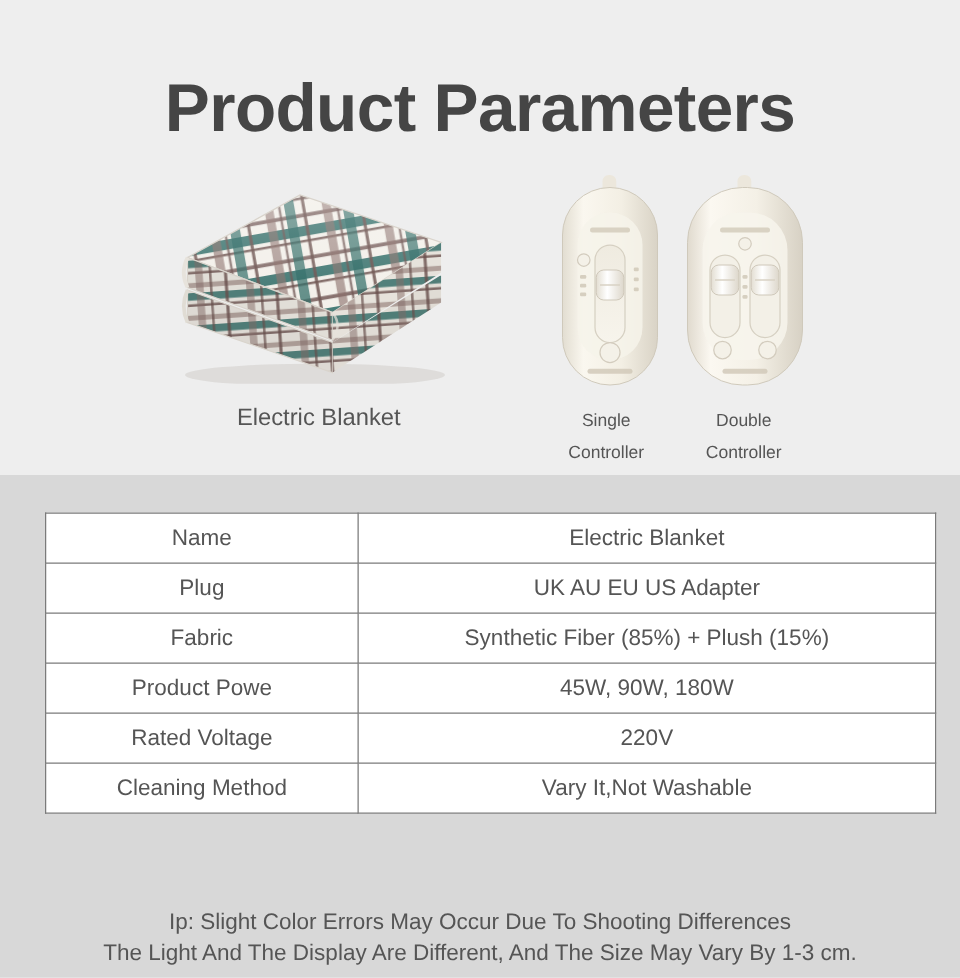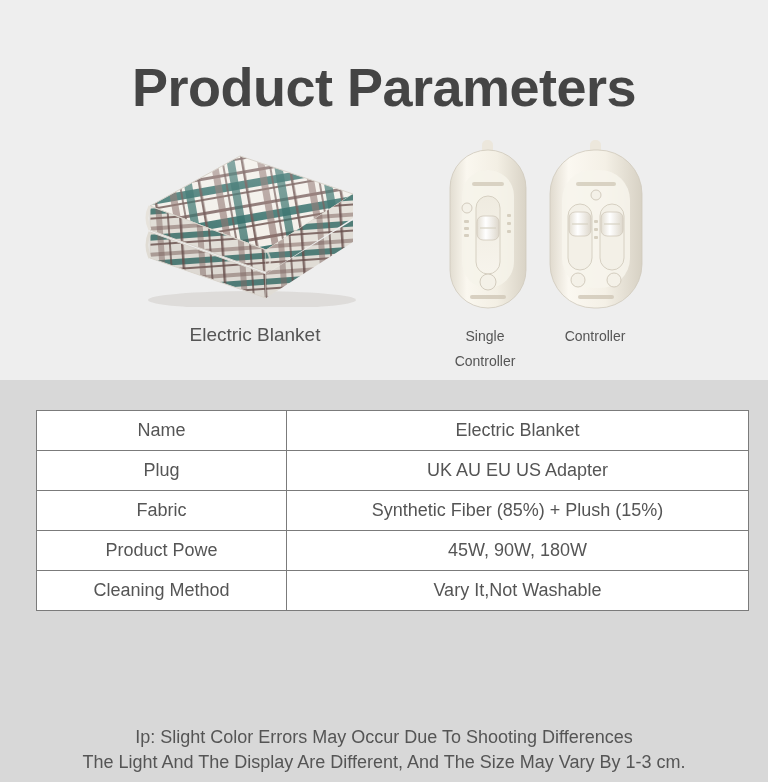--- a/index.html
+++ b/index.html
@@ -304,20 +304,21 @@
         <rect x="36" y="155" width="36" height="4" rx="2" fill="#cfc7b6" opacity="0.8"></rect>
       </svg>
     </div>
 
     <div class="ctrl-caption cap-single">
       <div>Single</div>
       <div>Controller</div>
     </div>
 
     <div class="ctrl-caption cap-double">
+      <div>Double</div>
       <div>Controller</div>
     </div>
   </div>
 
   <div class="lower">
 
     <table class="spec-table">
       <tbody>
         <tr>
           <td class="k">Name</td>
@@ -327,20 +328,24 @@
           <td class="k">Plug</td>
           <td class="v">UK AU EU US Adapter</td>
         </tr>
         <tr>
           <td class="k">Fabric</td>
           <td class="v">Synthetic Fiber (85%) + Plush (15%)</td>
         </tr>
         <tr>
           <td class="k">Product Powe</td>
           <td class="v">45W, 90W, 180W</td>
+        </tr>
+        <tr>
+          <td class="k">Rated Voltage</td>
+          <td class="v">220V</td>
         </tr>
         <tr>
           <td class="k">Cleaning Method</td>
           <td class="v">Vary It,Not Washable</td>
         </tr>
       </tbody>
     </table>
 
     <div class="footnote">
       <div>Ip: Slight Color Errors May Occur Due To Shooting Differences</div>

